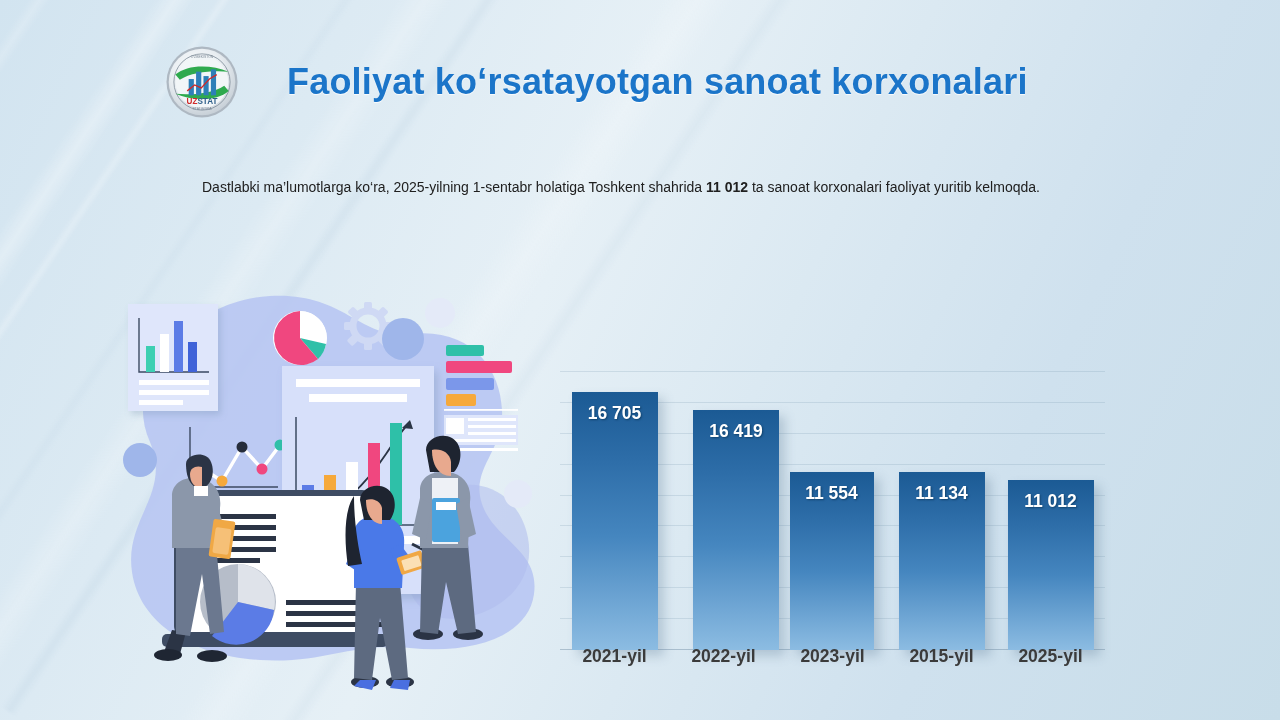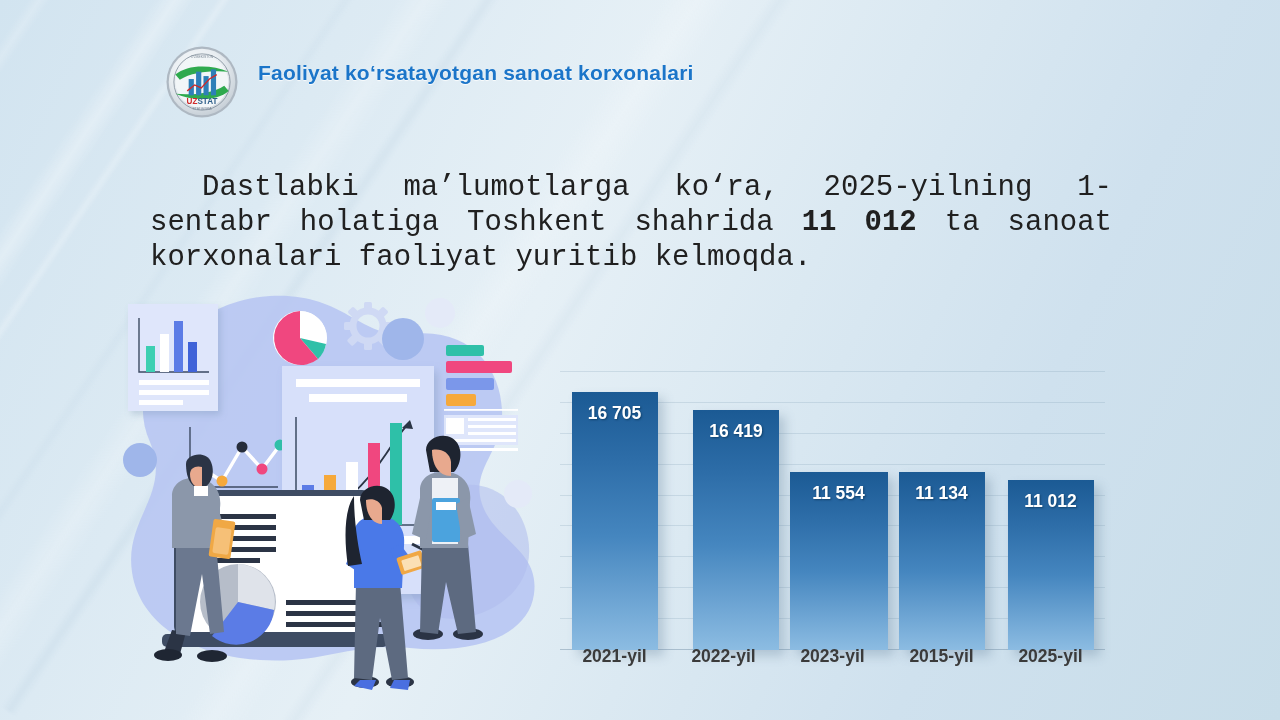--- a/index.html
+++ b/index.html
@@ -16,31 +16,31 @@
   }
   
   .streaks{position:absolute;inset:0;pointer-events:none;}
   .streak{position:absolute;background:linear-gradient(90deg,rgba(255,255,255,0) 0%,rgba(255,255,255,.55) 50%,rgba(255,255,255,0) 100%);
           transform:rotate(34deg);transform-origin:top left;filter:blur(1.2px);}
   .streak.d{background:linear-gradient(90deg,rgba(150,180,205,0) 0%,rgba(150,180,205,.30) 50%,rgba(150,180,205,0) 100%);}
 
   
   .logo{position:absolute;left:165px;top:45px;width:74px;height:74px;}
   .title{
-    position:absolute;left:258px;top:61px;
-    font-size:21px;font-weight:bold;color:#1b75c9;letter-spacing:.2px;
+    position:absolute;left:287px;top:61px;
+    font-size:36px;font-weight:bold;color:#1b75c9;letter-spacing:.2px;
     text-shadow:0 1px 1px rgba(255,255,255,.85);
     white-space:nowrap;
   }
 
   
   .para{
     position:absolute;left:150px;top:170px;width:962px;
-    font-size:29px;line-height:35px;color:#202020;
-    text-align:justify;text-justify:inter-word;font-family:Liberation Mono, monospace;
+    font-size:14px;line-height:35px;color:#202020;
+    text-align:justify;text-justify:inter-word;
   }
   .para .ind{display:inline-block;width:52px;}
   .para b{font-weight:bold;}
 
   
   .chart-title{
     position:absolute;left:650px;top:316px;width:390px;
     font-size:19.5px;line-height:27px;font-weight:bold;color:#3b3b3b;
     text-align:center;
   }
@@ -137,21 +137,21 @@
       <div class="gridline" style="bottom: 185.333px;"></div>
       <div class="gridline" style="bottom: 216.222px;"></div>
       <div class="gridline" style="bottom: 247.111px;"></div>
       <div class="gridline" style="bottom: 278px;"></div>
       <div class="bar" style="left: 11.5px; width: 86px; height: 257.999px; margin-top: 16px;">
         <div class="val">16 705</div>
       </div>
       <div class="bar" style="left: 133px; width: 86px; height: 240px;">
         <div class="val">16 419</div>
       </div>
-      <div class="bar" style="left: 229.5px; width: 98px; height: 178.445px;">
+      <div class="bar" style="left: 229.5px; width: 84px; height: 178.445px;">
         <div class="val">11 554</div>
       </div>
       <div class="bar" style="left: 338.5px; width: 86px; height: 178px;">
         <div class="val">11 134</div>
       </div>
       <div class="bar" style="left: 447.5px; width: 86px; height: 170.074px;">
         <div class="val">11 012</div>
       </div>
     </div>
   <div class="xlabels" id="xlabels">

